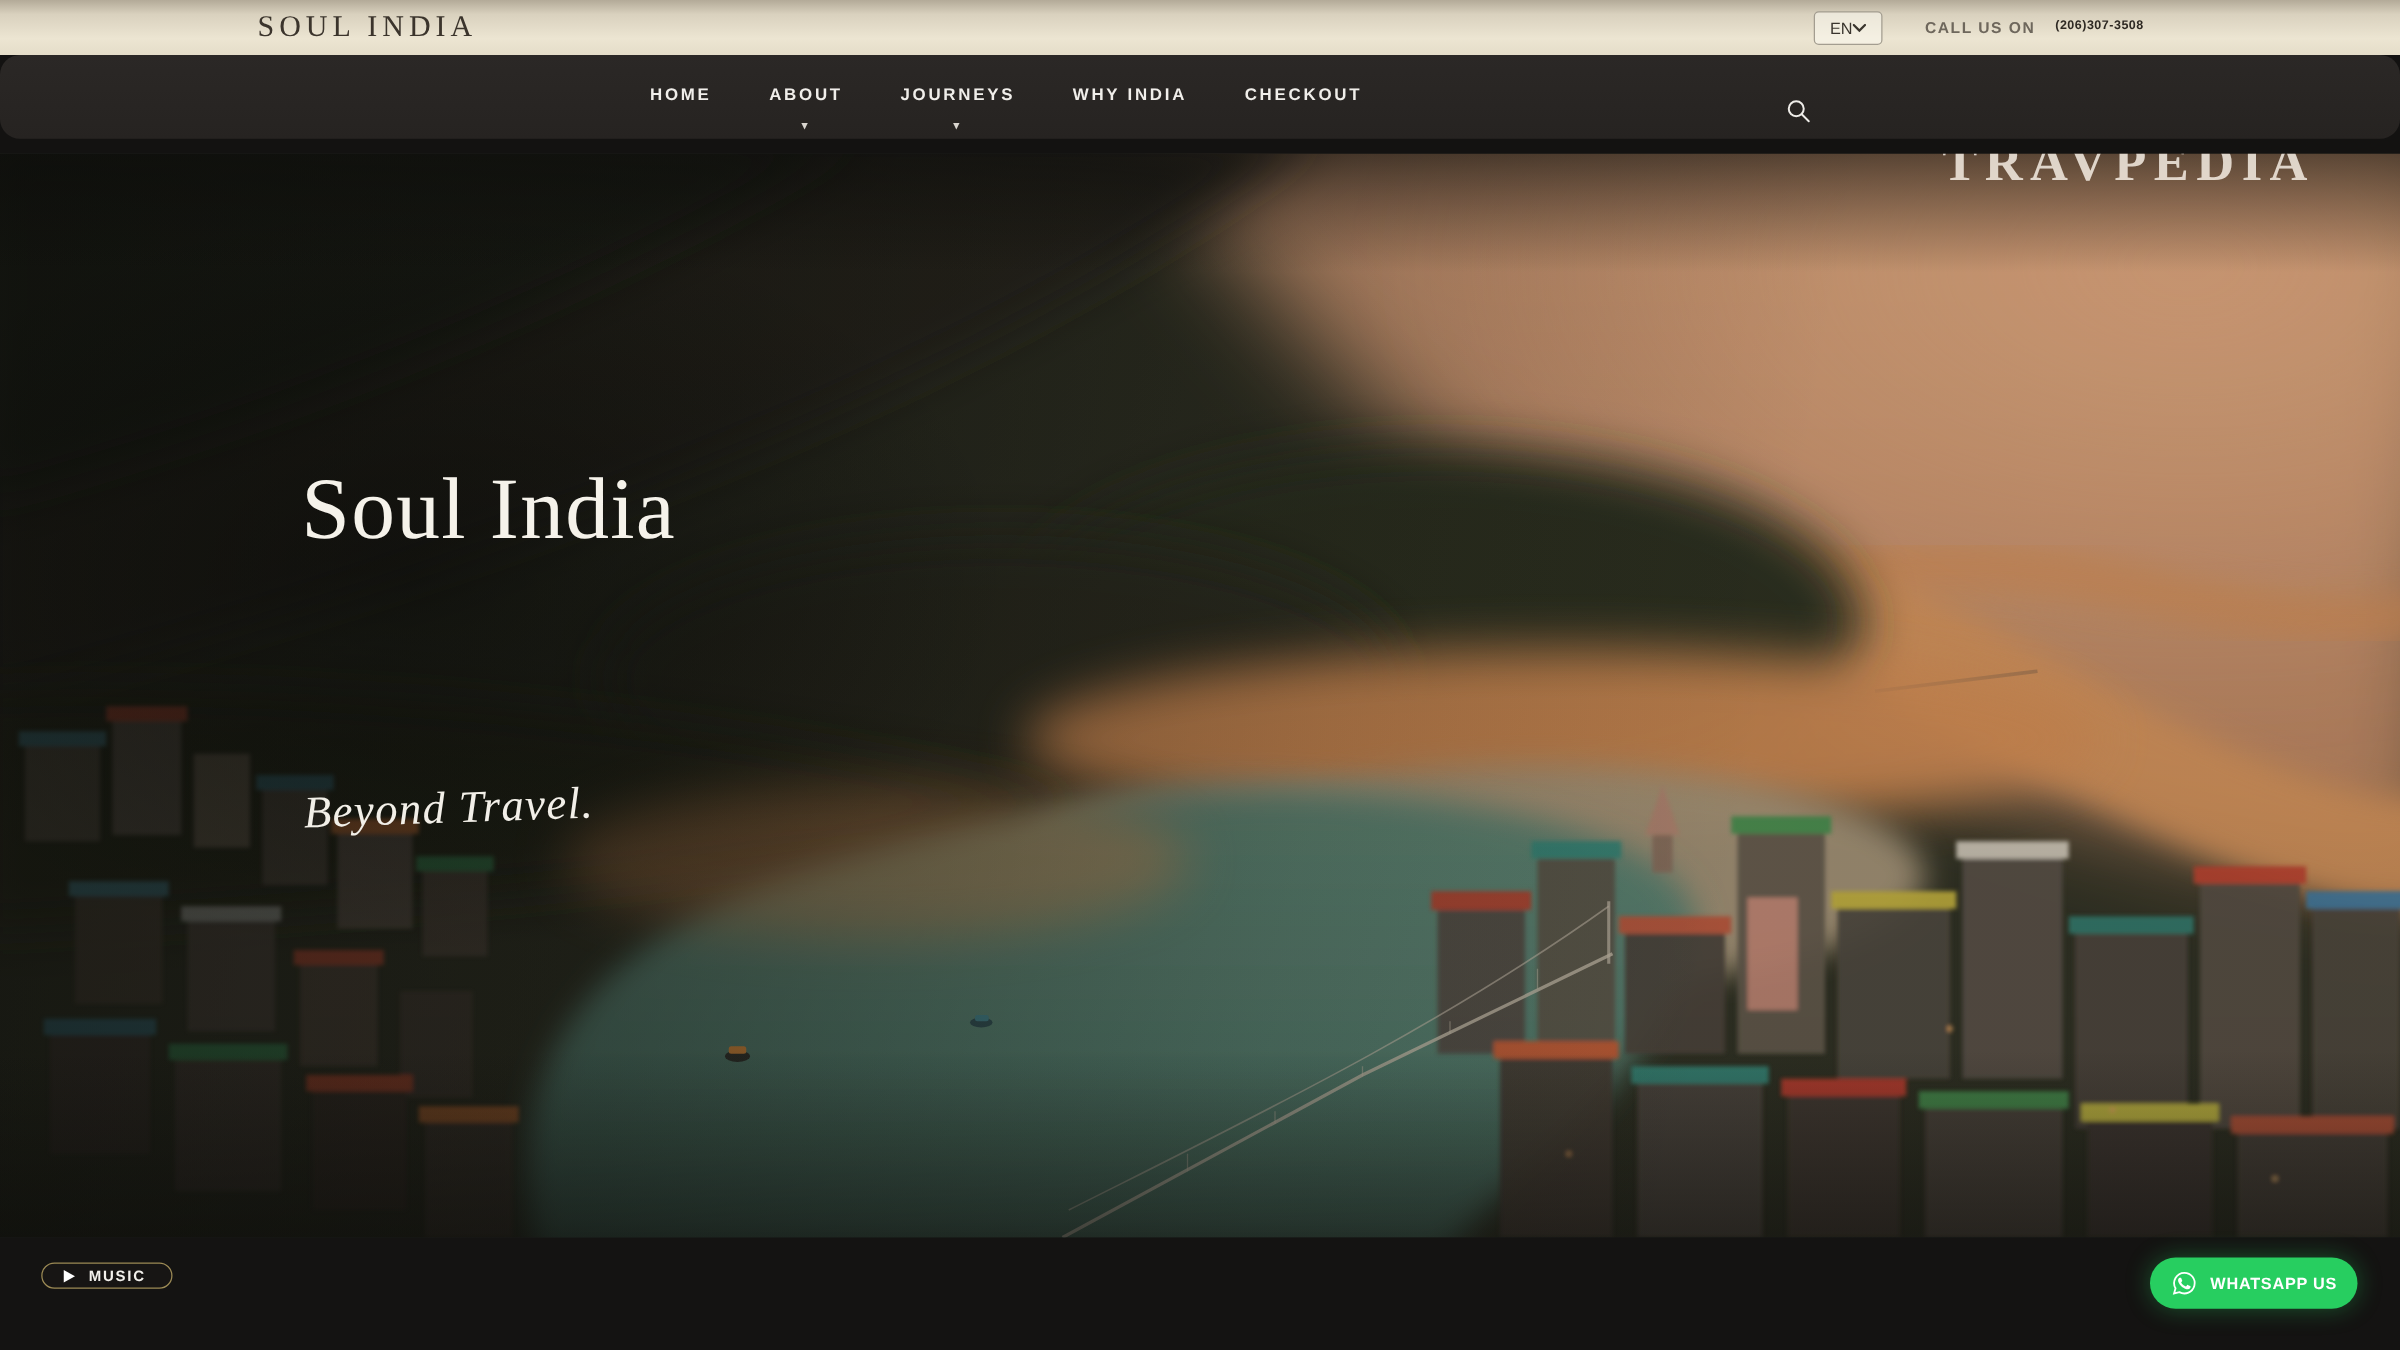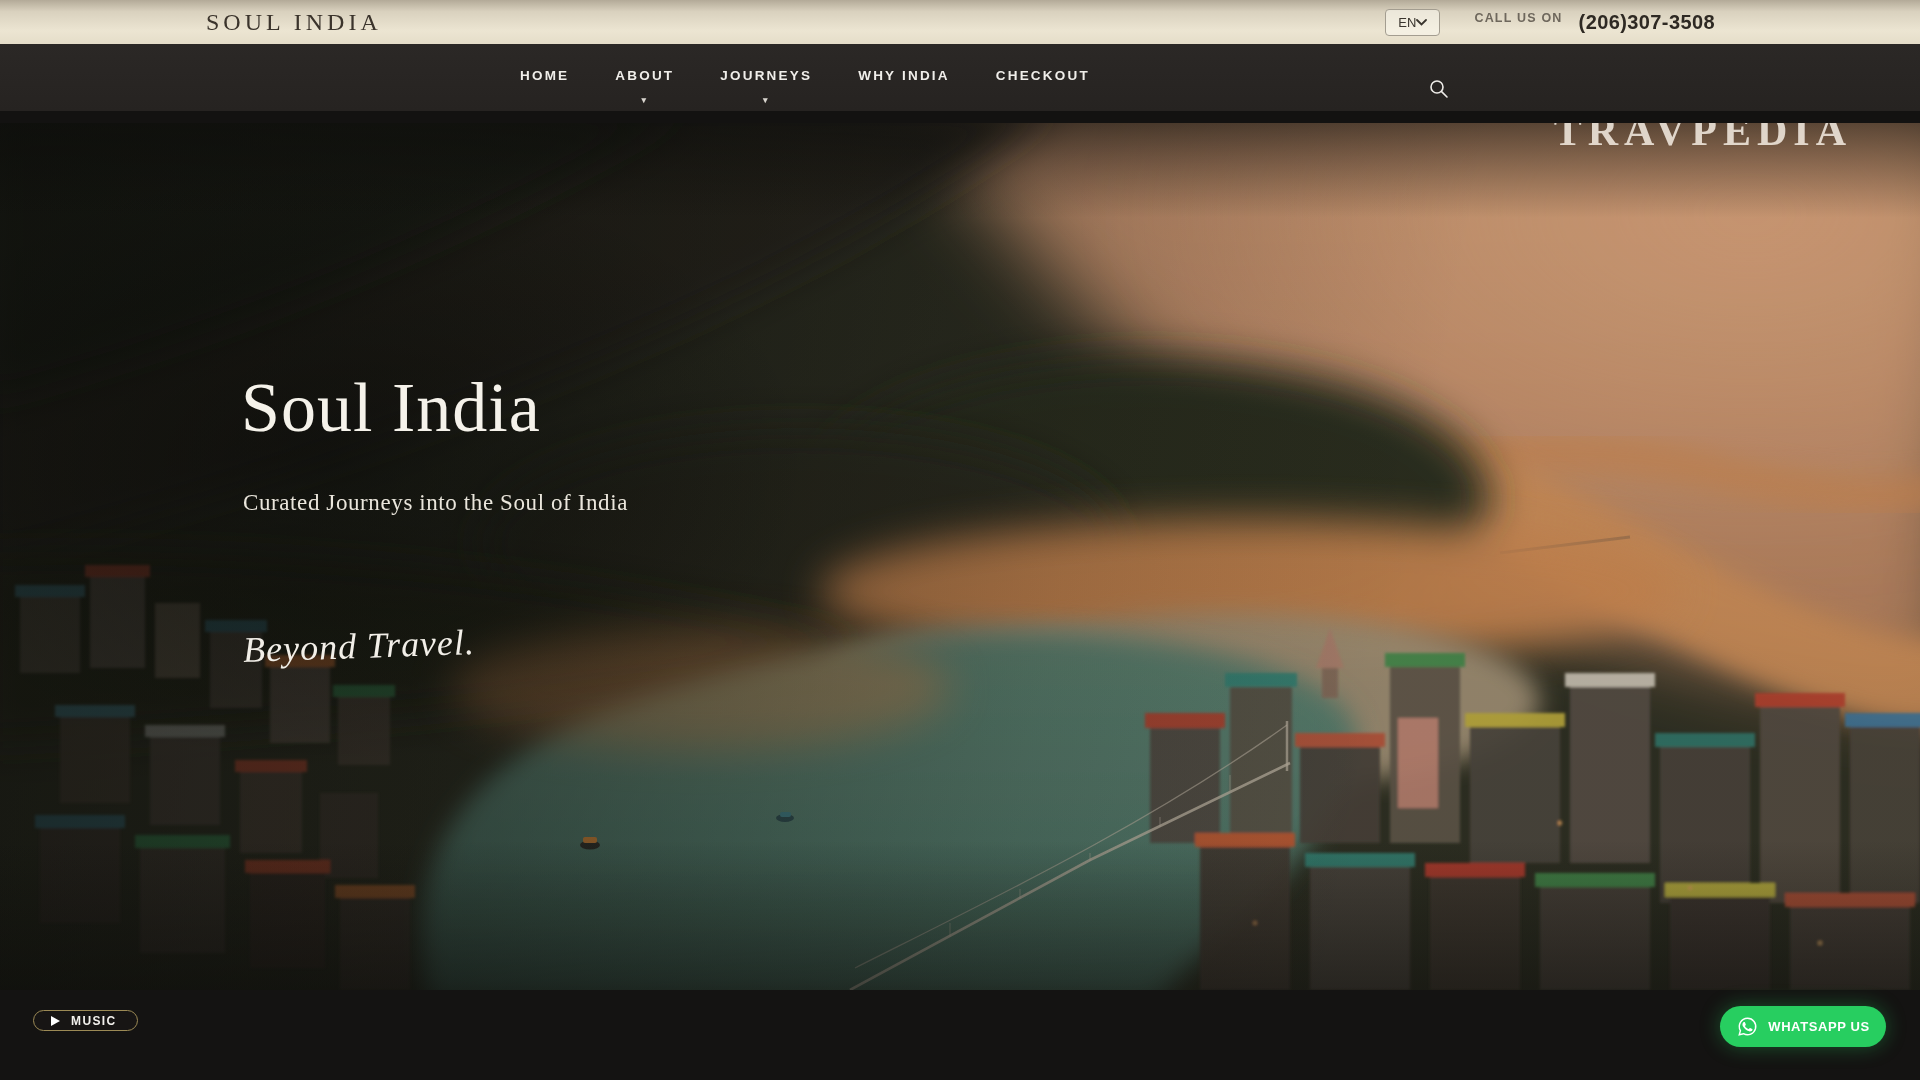--- a/index.html
+++ b/index.html
@@ -18,26 +18,27 @@
     color:#3b342c; font-weight:400;
   }
   .topbar-right{ position:absolute; right:205px; top:0; height:44px; display:flex; align-items:center; gap:34px; }
   .lang-select{
     display:flex; align-items:center; padding:5px 12px;
     border:1px solid #a39d90; border-radius:4px; background:rgba(252,249,240,.55);
     font-size:13px; color:#3a352e; cursor:pointer;
   }
   .call-group{ display:flex; gap:16px; }
   .call-label{ font-size:12.5px; letter-spacing:1.2px; color:#6e675c; font-weight:600; }
-  .phone{ font-size:20px; color:#2e2923; font-weight:700; letter-spacing:.4px; cursor:pointer; }
+  .phone{ font-size:10px; color:#2e2923; font-weight:700; letter-spacing:.4px; cursor:pointer; }
 
   
   .navbar{
     position:absolute; left:0; top:44px; width:1920px; height:67px;
     background:linear-gradient(180deg,#2b2826 0%,#262321 100%);
+    border-radius:16px;
   }
   .nav-items{ position:absolute; left:520px; top:24px; display:flex; gap:46px; }
   .nav-item{
     position:relative; color:#f0eeea; font-size:13.5px; letter-spacing:2.2px;
     font-weight:600; cursor:pointer; padding-bottom:22px;
   }
   .nav-caret{
     position:absolute; left:50%; transform:translateX(-50%); bottom:0;
     font-size:9px; color:#d9d5cf;
   }
@@ -284,21 +285,20 @@
       <rect x="780" y="689" width="11" height="5" rx="2" fill="#3a7f8c"></rect>
     </g>
 
     <rect x="0" y="0" width="1920" height="867" fill="#d89a6e" opacity=".06"></rect>
   </svg>
 
   <div class="hero-shade"></div>
 
   <div class="watermark">TRAVPEDIA</div>
   <h1 class="hero-title">Soul India</h1>
-  <p class="hero-subtitle">Curated Journeys into the Soul of India</p>
   <p class="hero-tagline">Beyond Travel.</p>
 </section>
 
 <footer class="bottombar">
   <div class="music-btn">
     <svg width="11" height="12" viewBox="0 0 11 12">
       <path d="M1 1l9 5-9 5z" fill="#ffffff"></path>
     </svg>
     <span class="music-label">MUSIC</span>
   </div>

